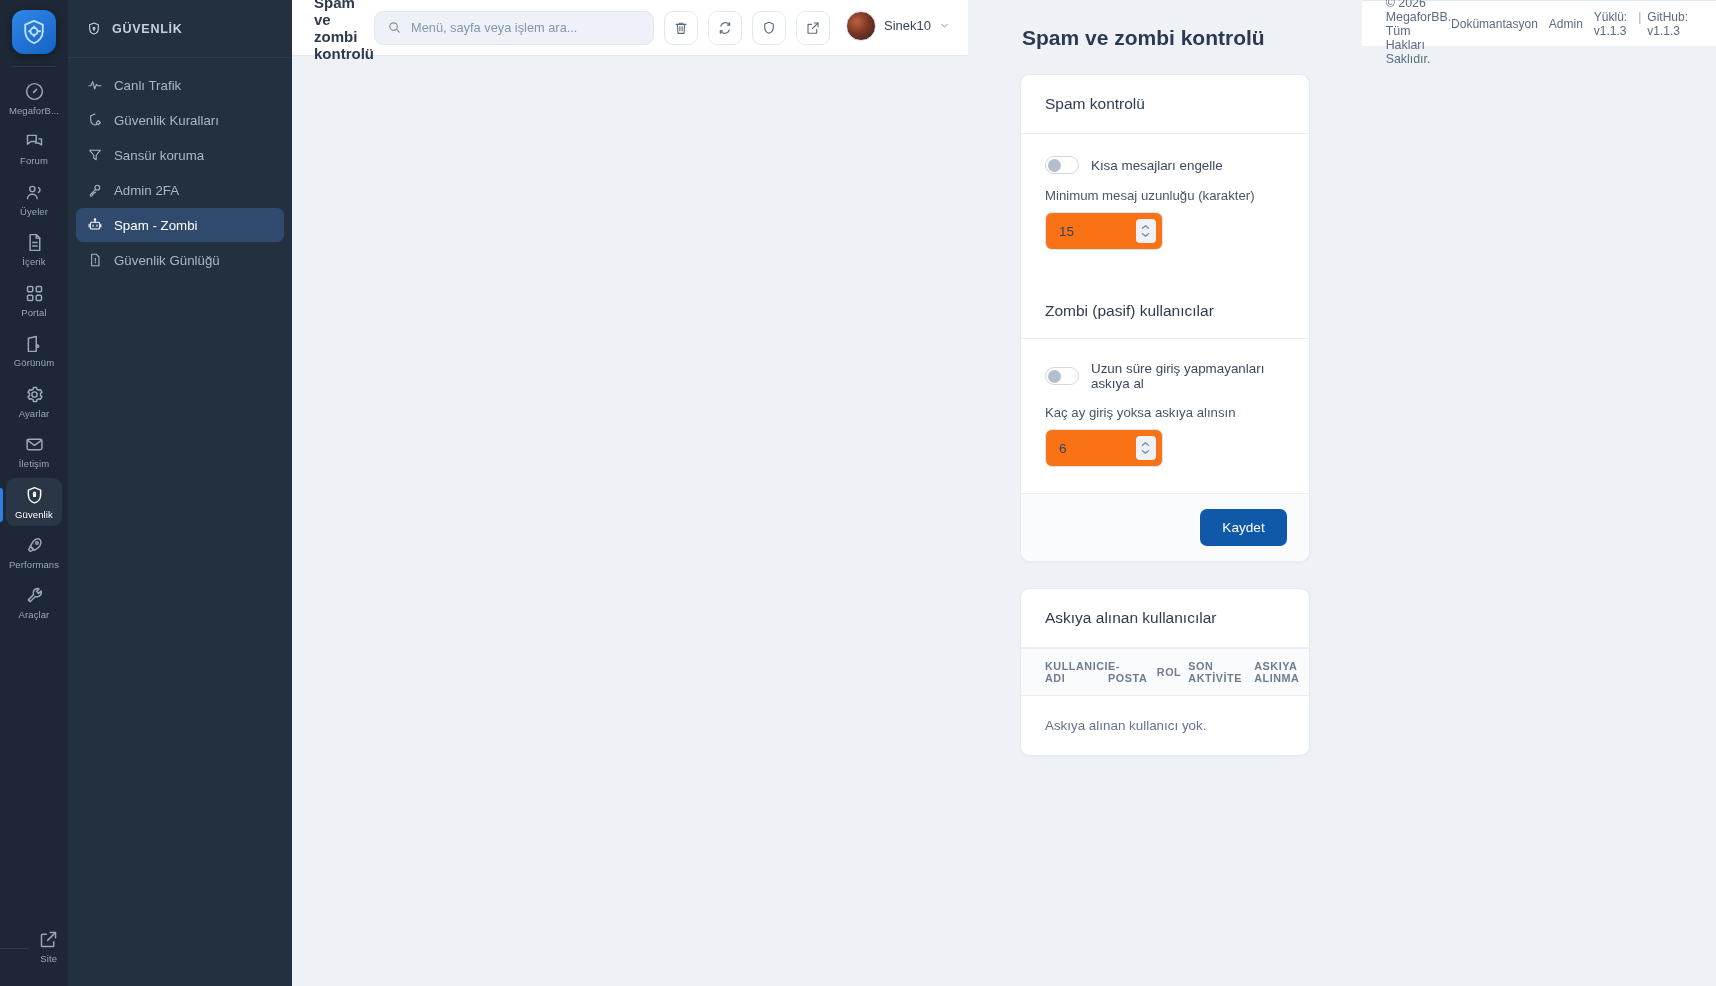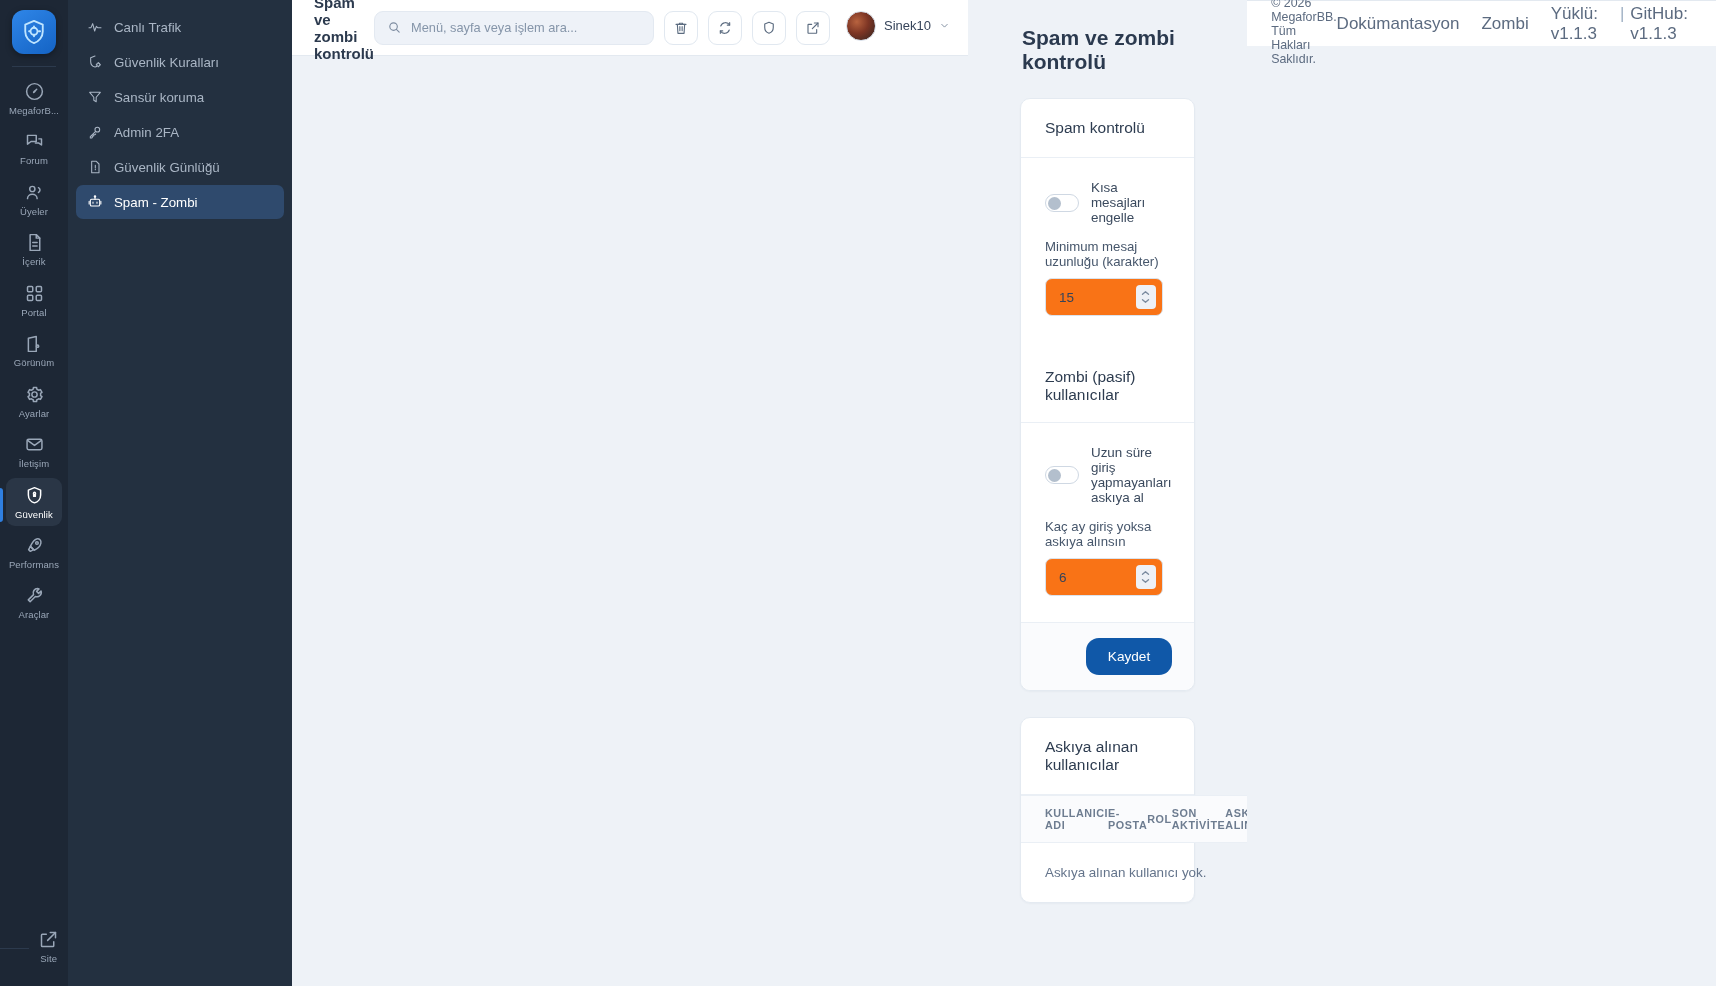--- a/index.html
+++ b/index.html
@@ -142,39 +142,39 @@
     display: flex; flex-direction: column; align-items: center; justify-content: center;
     gap: 2px; cursor: pointer; flex: 0 0 20px;
   }
   .spin svg { width: 9px; height: 6px; stroke: #7b8b9f; fill: none; stroke-width: 1.8; stroke-linecap: round; stroke-linejoin: round; }
 
   .card-footer {
     background: #fafbfd; border-top: 1px solid #eaeff5; border-radius: 0 0 10px 10px;
     padding: 15px 22px; display: flex; justify-content: flex-end;
   }
   .btn-primary {
-    background: #1058a8; color: #fff; border: 0; border-radius: 13px;
+    background: #1058a8; color: #fff; border: 0; border-radius: 7px;
     padding: 11px 22px; font-size: 13.6px; font-family: inherit; cursor: pointer;
   }
 
   table { width: 100%; border-collapse: collapse; }
   thead th {
     background: #fafbfd; text-align: left;
     font-size: 10.8px; letter-spacing: .55px; font-weight: 600; color: #6d7c90;
     padding: 11px 0 11px 0; border-top: 1px solid #eaeff5; border-bottom: 1px solid #eaeff5;
   }
   thead th:first-child { padding-left: 24px; }
   .empty-row td { padding: 22px 24px; font-size: 13.4px; color: #64748b; }
 
   .footer {
     height: 46px; flex: 0 0 46px; background: #ffffff; border-top: 1px solid #e3e9f0;
     display: flex; align-items: center; padding: 0 28px 0 24px;
   }
   .footer-left { font-size: 12.4px; color: #5c6b80; }
-  .footer-right { margin-left: auto; display: flex; align-items: center; gap: 22px; font-size: 17px; color: #5c6b80; }
+  .footer-right { margin-left: auto; display: flex; align-items: center; gap: 11px; font-size: 12px; color: #5c6b80; }
   .footer-right a { color: #5c6b80; text-decoration: none; cursor: pointer; }
   .footer-sep { color: #9fb0c4; }
 </style>
 </head>
 <body>
 
 <div class="app">
 
   <nav class="rail">
     <div class="rail-logo">
@@ -290,20 +290,28 @@
             <path d="M14 4h6v6"></path>
             <path d="M20 4 11 13"></path>
             <path d="M18 14.5V19a1 1 0 0 1-1 1H5a1 1 0 0 1-1-1V7a1 1 0 0 1 1-1h4.5"></path>
           </svg>
         <span class="rail-label">Site</span>
       </div>
     </div>
   </nav>
 
   <aside class="sidebar">
+    <div class="sb-head">
+      <svg viewBox="0 0 24 24">
+          <path d="M12 3 5.5 5.6v5.5c0 4 2.8 7.5 6.5 8.5 3.7-1 6.5-4.5 6.5-8.5V5.6L12 3Z"></path>
+          <circle cx="12" cy="11" r="1.4"></circle>
+          <path d="M12 12.4v1.6"></path>
+        </svg>
+      <span class="sb-title">GÜVENLİK</span>
+    </div>
 
     <div class="sb-list">
       <div class="sb-item">
         <svg viewBox="0 0 24 24">
             <path d="M3 13h3l2.5-6 3 11 2.5-7 2 2h5"></path>
           </svg>
         <span>Canlı Trafik</span>
       </div>
       <div class="sb-item">
         <svg viewBox="0 0 24 24">
@@ -318,37 +326,37 @@
             <path d="M4 5h16l-6.2 7.4V19l-3.6-2v-4.6L4 5Z"></path>
           </svg>
         <span>Sansür koruma</span>
       </div>
       <div class="sb-item">
         <svg viewBox="0 0 24 24">
             <circle cx="15.5" cy="8.5" r="3.5"></circle>
             <path d="m13 11-8 8v2h2l1-1v-2h2v-2h2l1-1"></path>
           </svg>
         <span>Admin 2FA</span>
-      </div>
-      <div class="sb-item">
-        <svg viewBox="0 0 24 24">
-            <path d="M7 3.5h7l4 4v13H7v-17Z"></path>
-            <path d="M12.5 9.5v3.5M12.5 15.2v.9"></path>
-          </svg>
-        <span>Güvenlik Günlüğü</span>
       </div>
       <div class="sb-item active">
         <svg viewBox="0 0 24 24">
             <rect x="5" y="8" width="14" height="10" rx="2"></rect>
             <path d="M12 4.5V8"></path>
             <circle cx="12" cy="3.6" r="1.1"></circle>
             <path d="M9 12.2v1.6M15 12.2v1.6"></path>
             <path d="M3.2 11v4M20.8 11v4"></path>
           </svg>
         <span>Spam - Zombi</span>
+      </div>
+      <div class="sb-item">
+        <svg viewBox="0 0 24 24">
+            <path d="M7 3.5h7l4 4v13H7v-17Z"></path>
+            <path d="M12.5 9.5v3.5M12.5 15.2v.9"></path>
+          </svg>
+        <span>Güvenlik Günlüğü</span>
       </div>
     </div>
   </aside>
 
   <section class="main">
 
     <header class="topbar">
       <div class="topbar-title">Spam ve zombi kontrolü</div>
 
       <div class="topbar-right">
@@ -482,21 +490,21 @@
           </tbody>
         </table>
       </div>
 
     </div>
 
     <footer class="footer">
       <span class="footer-left">Copyright © 2026 MegaforBB. Tüm Hakları Saklıdır.</span>
       <span class="footer-right">
         <a>Dokümantasyon</a>
-        <a>Zombi</a>
+        <a>Admin</a>
         <span>Yüklü: v1.1.3</span>
         <span style="display:flex;gap:6px">
           <span class="footer-sep">|</span>
           <span>GitHub: v1.1.3</span>
         </span>
       </span>
     </footer>
 
   </section>
 </div>

